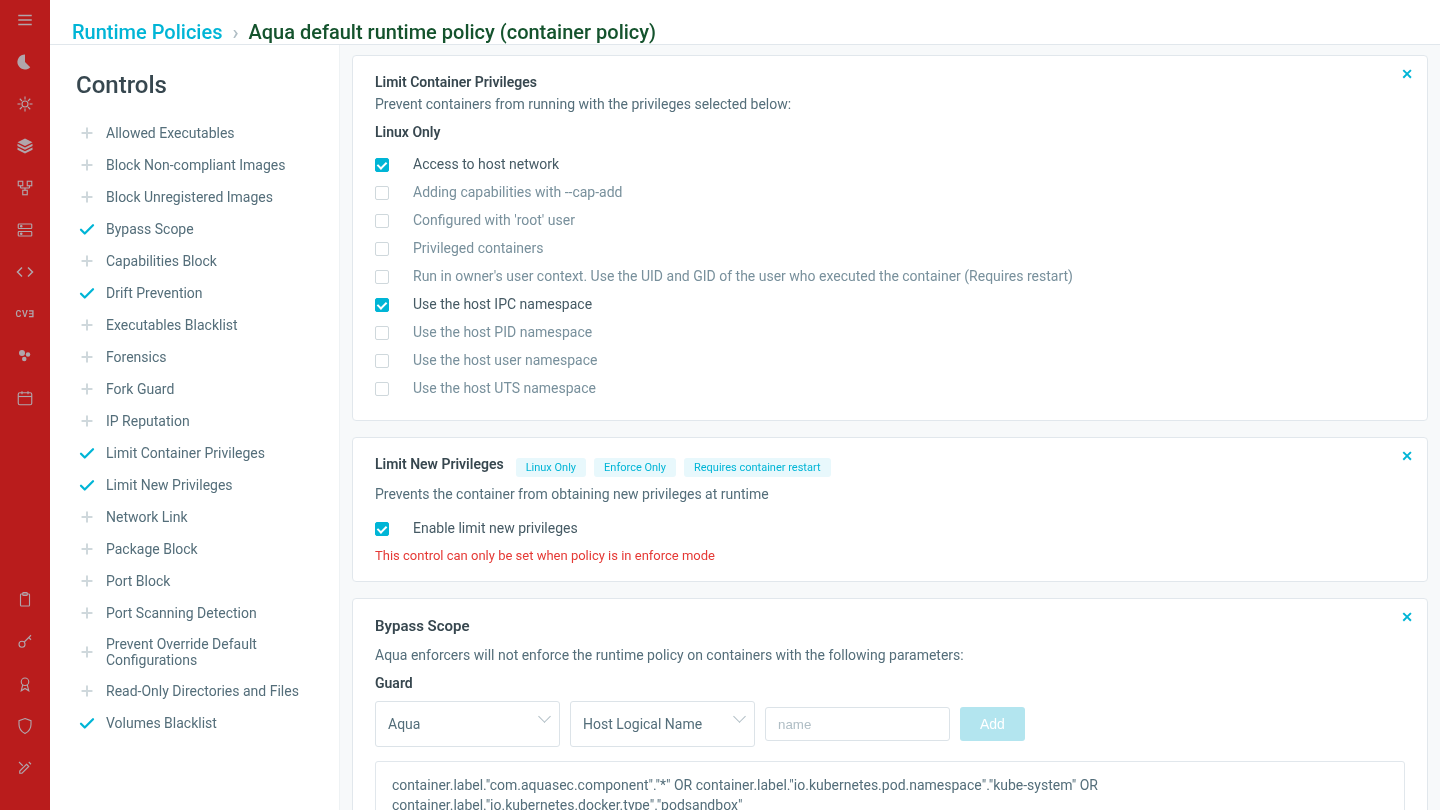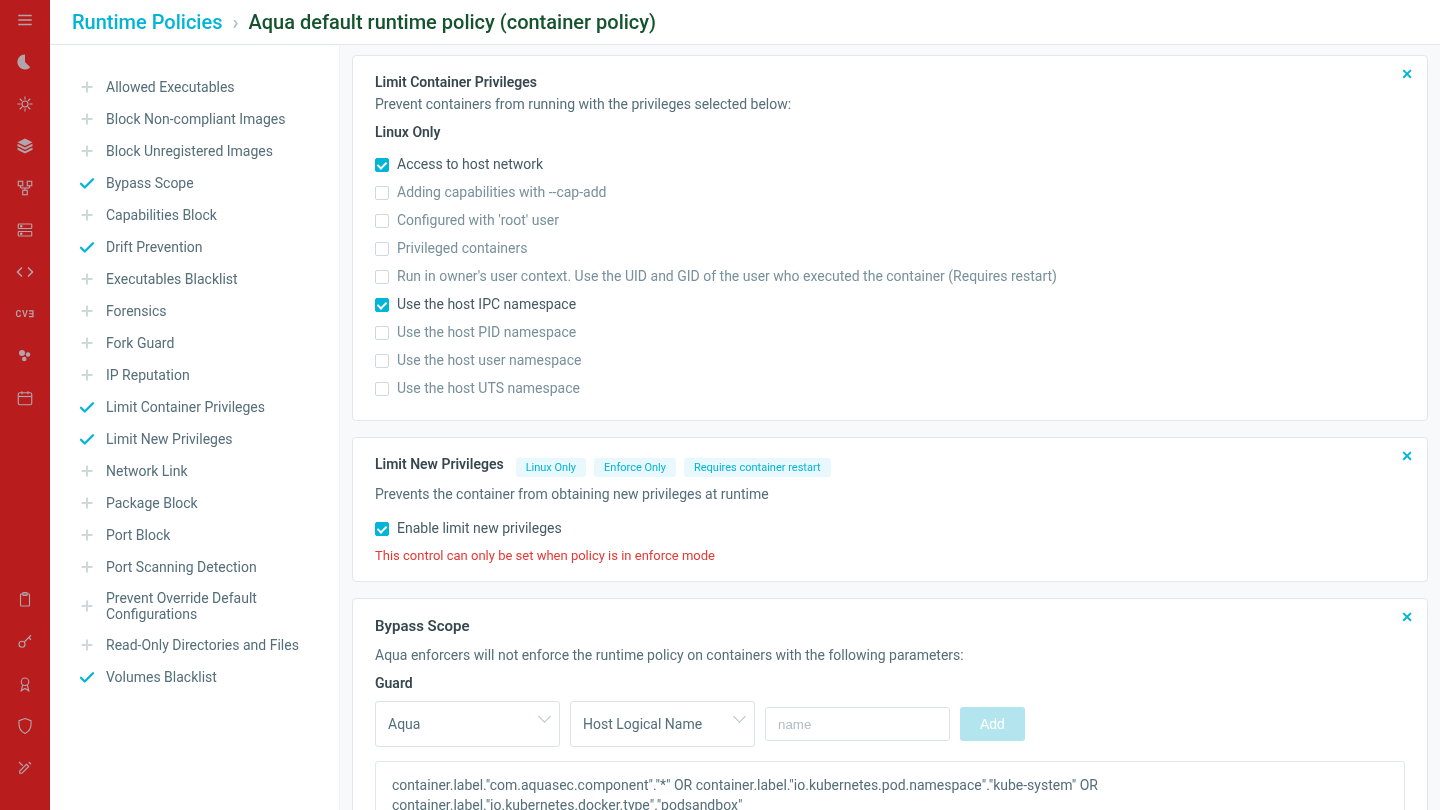--- a/index.html
+++ b/index.html
@@ -2,39 +2,39 @@
 <html><head>
 <meta charset="utf-8">
 <style>
   * { box-sizing: border-box; margin: 0; padding: 0; }
   html, body { height: 100%; font-family: -apple-system, BlinkMacSystemFont, "Segoe UI", Roboto, Arial, sans-serif; font-size: 14px; color: #455a64; background: #ffffff; }
   .app { display: flex; height: 100vh; }
   .navrail { width: 50px; background: #b91c1c; flex-shrink: 0; display: flex; flex-direction: column; align-items: center; padding-top: 10px; gap: 22px; }
   .navrail .rail-icon { width: 20px; height: 20px; display: flex; align-items: center; justify-content: center; color: #b0bec5; opacity: 0.85; }
   .navrail .spacer { flex: 1; }
   .main { flex: 1; display: flex; flex-direction: column; min-width: 0; }
-  .topbar { height: 45px; border-bottom: 1px solid #e1e7ec; display: flex; align-items: center; padding: 0 22px; }
+  .topbar { height: 45px; border-bottom: 1px solid #e1e7ec; display: flex; align-items: flex-end; padding: 0 22px; }
   .breadcrumb { display: flex; align-items: center; gap: 10px; font-size: 20px; font-weight: 500; }
   .breadcrumb .link { color: #00b5d6; }
   .breadcrumb .sep { color: #b0bec5; }
   .breadcrumb .current { color: #14532d; }
   .body { flex: 1; display: flex; min-height: 0; background: #f7f9fa; }
   .side-panel { width: 290px; background: #ffffff; padding: 26px 12px 20px 26px; overflow-y: auto; flex-shrink: 0; border-right: 1px solid #eef2f4; }
   .side-panel h2 { font-size: 24px; font-weight: 500; color: #37474f; margin-bottom: 18px; }
   .controls-list { list-style: none; }
   .controls-list li { display: flex; align-items: center; gap: 10px; padding: 7px 2px; font-size: 14px; color: #546e7a; cursor: pointer; }
   .controls-list li .ic { width: 18px; height: 18px; display: flex; align-items: center; justify-content: center; flex-shrink:0; }
   .content { flex: 1; padding: 10px 12px 20px 12px; overflow-y: auto; }
   .card { background: #fff; border: 1px solid #e1e7ec; border-radius: 4px; padding: 18px 22px; margin-bottom: 16px; position: relative; }
   .card .card-close { position: absolute; top: 10px; right: 14px; color: #00b5d6; cursor: pointer; font-weight: bold; font-size: 14px; }
   .card h3 { font-size: 14px; font-weight: 600; color: #37474f; margin-bottom: 6px; display: inline-block; }
   .card .subtitle { color: #546e7a; font-size: 14px; margin-bottom: 12px; }
   .card .section-label { font-weight: 600; color: #37474f; margin: 6px 0 10px 0; font-size: 14px; }
   .check-list { list-style: none; }
-  .check-item { display: flex; align-items: flex-end; gap: 8px; padding: 6px 0; color: #78909c; font-size: 14px; }
+  .check-item { display: flex; align-items: flex-end; gap: 24px; padding: 6px 0; color: #78909c; font-size: 14px; }
   .check-item.checked .lbl { color: #455a64; }
   .cb { width: 14px; height: 14px; border: 1px solid #cfd8dc; border-radius: 2px; flex-shrink: 0; margin-top: 2px; display:flex; align-items:center; justify-content:center; background:#fff; }
   .cb.on { background: #00b5d6; border-color: #00b5d6; }
   .cb.on::after { content: ""; width: 4px; height: 7px; border: solid #fff; border-width: 0 2px 2px 0; transform: rotate(45deg); margin-top:-2px; }
   .tags { display: inline-flex; gap: 8px; margin-left: 12px; vertical-align: middle; }
   .tag { background: #e8f8fc; color: #00b5d6; font-size: 11px; padding: 3px 10px; border-radius: 3px; }
   .warning { color: #e53935; font-size: 13px; margin-top: 6px; }
   .scope-row { display: flex; gap: 10px; margin: 8px 0 14px 0; align-items:center; }
   .select { position: relative; height: 46px; border: 1px solid #dce3e8; border-radius: 3px; display: flex; align-items: center; padding: 0 30px 0 12px; color: #546e7a; background: #fff; min-width: 170px; }
   .select::after { content: ""; position: absolute; right: 10px; width: 8px; height: 8px; border-right: 1.5px solid #b0bec5; border-bottom: 1.5px solid #b0bec5; transform: rotate(45deg); top: 10px; }
@@ -160,20 +160,21 @@
     <div class="topbar">
       <div class="breadcrumb">
         <span class="link">Runtime Policies</span>
         <span class="sep">›</span>
         <span class="current">Aqua default runtime policy (container policy)</span>
       </div>
     </div>
 
     <div class="body">
       <div class="side-panel">
+        <h2>Controls</h2>
         <ul class="controls-list" id="controls-list">
             <li>
               <span class="ic">
                 <svg width="16" height="16" viewBox="0 0 24 24" fill="none" stroke="#cfd8dc" stroke-width="3" stroke-linecap="round">
                   <line x1="12" y1="5" x2="12" y2="19"></line>
                   <line x1="5" y1="12" x2="19" y2="12"></line>
                 </svg>
               </span>
               <span>Allowed Executables</span>
             </li>

